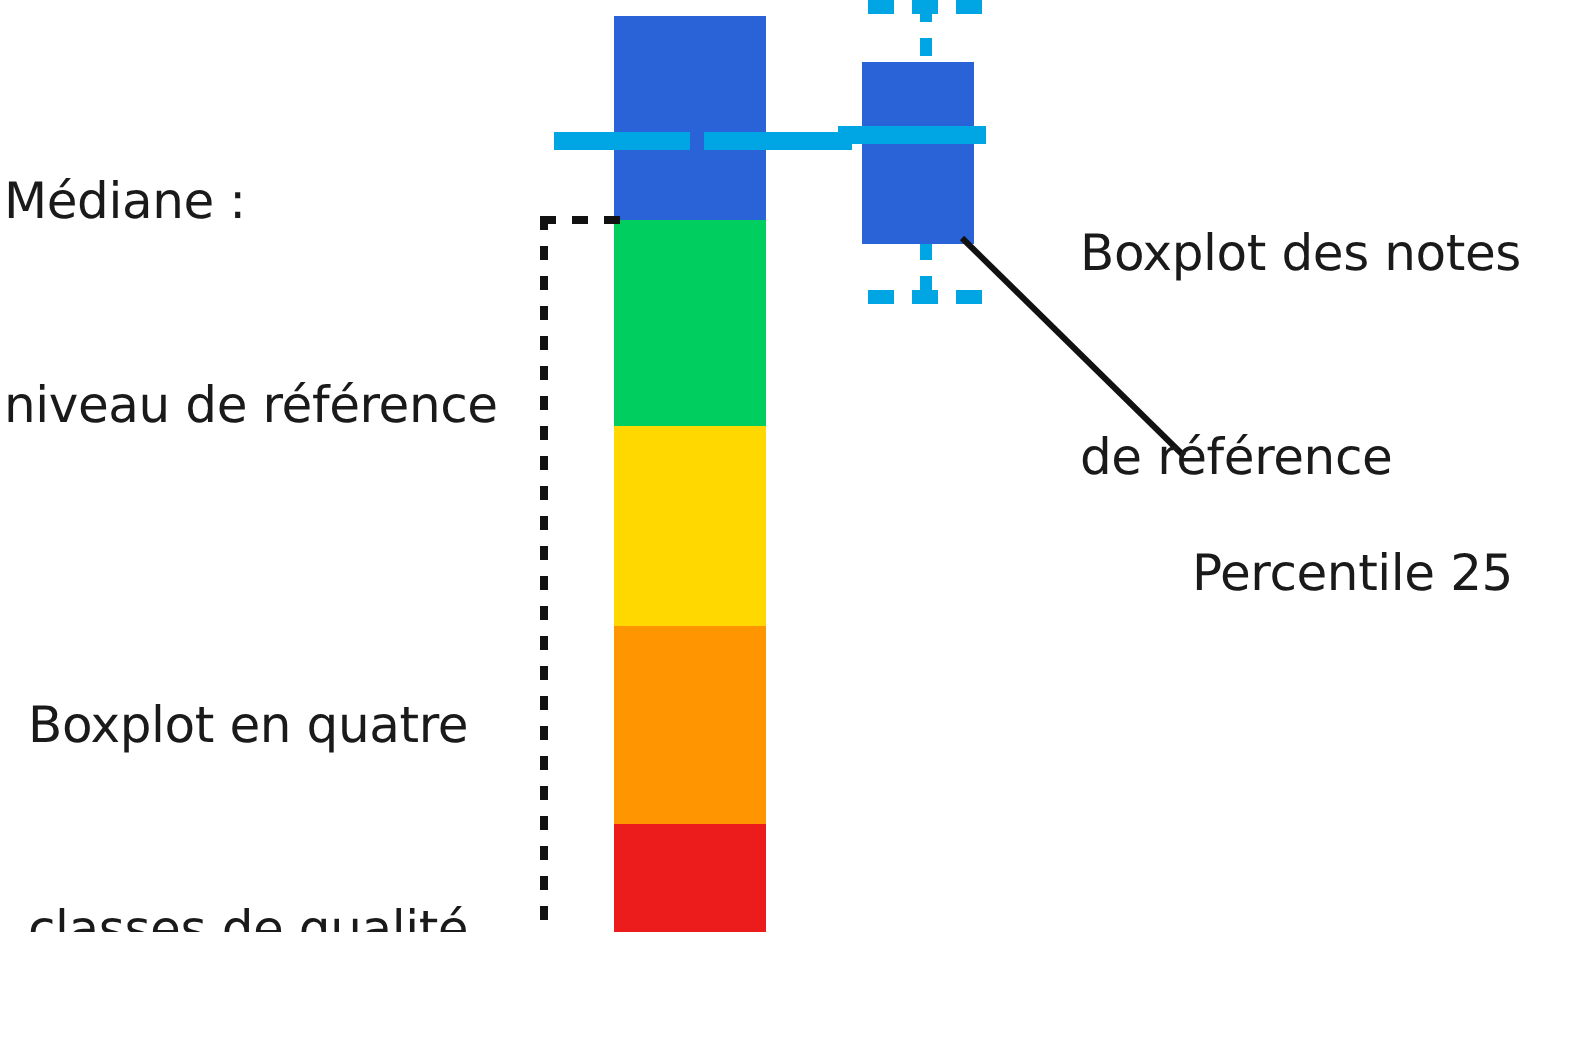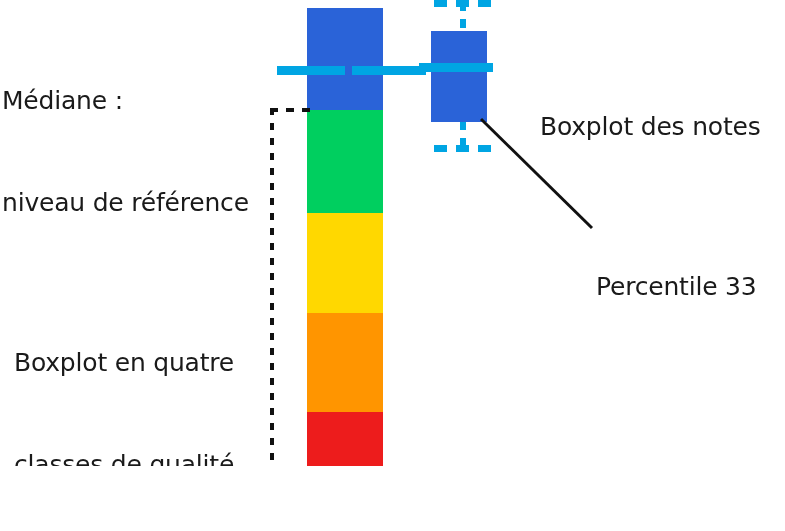--- a/index.html
+++ b/index.html
@@ -186,24 +186,25 @@
 
   <div id="baseline"></div>
 
   <div class="label" style="left:2px; top:16px; text-align:left;">
     <div>Médiane :</div>
     <div>niveau de référence</div>
   </div>
 
   <div class="label" style="left:512px; top:42px;margin-left:28px;">
     <div>Boxplot des notes</div>
+    <div>de référence</div>
   </div>
 
   <div class="label" style="left:596px; top:202px;">
-    <div>Percentile 33</div>
+    <div>Percentile 25</div>
   </div>
 
   <div class="label" style="left:14px; top:278px;">
     <div>Boxplot en quatre</div>
     <div>classes de qualité</div>
   </div>
 
   <div class="label" style="left:558px; top:453px;">
     <div>Plus basse</div>
     

